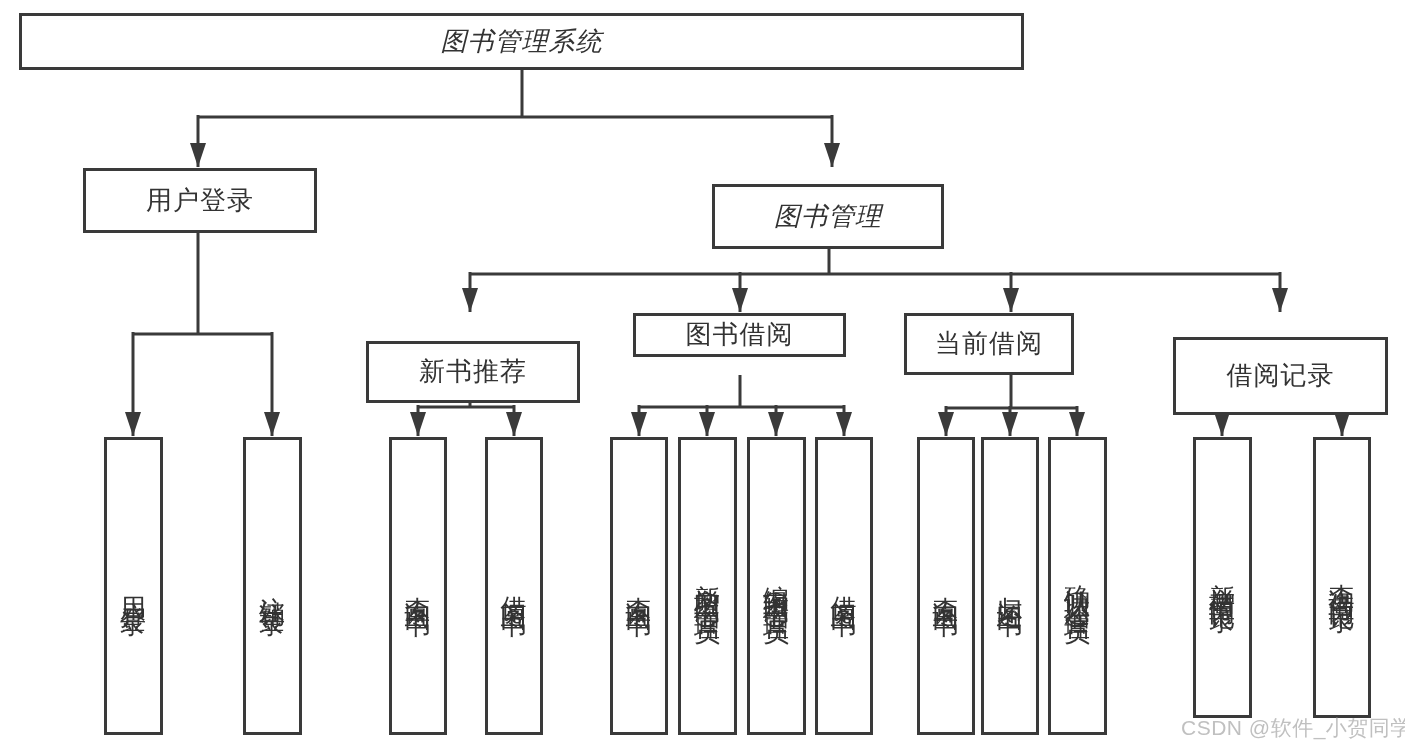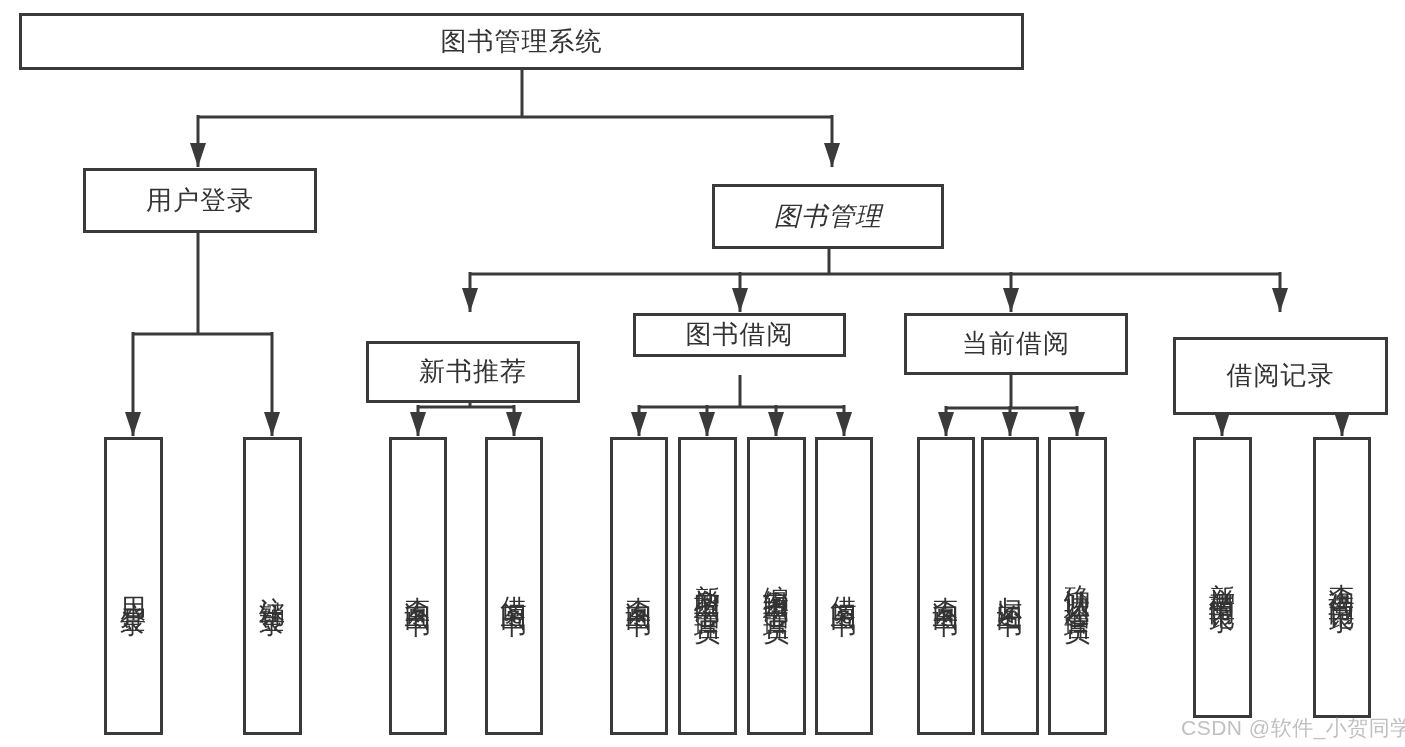--- a/index.html
+++ b/index.html
@@ -83,38 +83,38 @@
     <path d="M1011,375 L1011,408 M946,408 L1077,408" stroke="#3a3a3a" stroke-width="3" fill="none"></path>
     <line x1="946" y1="406" x2="946" y2="436" stroke="#3a3a3a" stroke-width="3" marker-end="url(#ah)"></line>
     <line x1="1010" y1="406" x2="1010" y2="436" stroke="#3a3a3a" stroke-width="3" marker-end="url(#ah)"></line>
     <line x1="1077" y1="406" x2="1077" y2="436" stroke="#3a3a3a" stroke-width="3" marker-end="url(#ah)"></line>
 
     <path d="M1280,375 L1280,407 M1222,407 L1342,407" stroke="#3a3a3a" stroke-width="3" fill="none"></path>
     <line x1="1222" y1="405" x2="1222" y2="436" stroke="#3a3a3a" stroke-width="3" marker-end="url(#ah)"></line>
     <line x1="1342" y1="405" x2="1342" y2="436" stroke="#3a3a3a" stroke-width="3" marker-end="url(#ah)"></line>
   </svg>
 
-  <div class="node" style="left:19px;top:13px;width:1005px;height:57px;">
+  <div class="node" style="left:19px;top:13px;width:1005px;height:57px;font-style:italic;">
     <span class="lbl">图书管理系统</span>
   </div>
 
   <div class="node" style="left:83px;top:168px;width:234px;height:65px;">
     <span class="lbl">用户登录</span>
   </div>
   <div class="node" style="left:712px;top:184px;width:232px;height:65px;font-style:italic;">
     <span class="lbl">图书管理</span>
   </div>
 
   <div class="node" style="left:366px;top:313px;width:214px;height:62px;margin-top:28px;">
     <span class="lbl">新书推荐</span>
   </div>
   <div class="node" style="left:633px;top:313px;width:213px;height:44px;">
     <span class="lbl">图书借阅</span>
   </div>
-  <div class="node" style="left:904px;top:313px;width:224px;height:62px;">
+  <div class="node" style="left:904px;top:313px;width:170px;height:62px;">
     <span class="lbl">当前借阅</span>
   </div>
   <div class="node" style="left:1173px;top:313px;width:215px;height:78px;margin-top:24px;">
     <span class="lbl">借阅记录</span>
   </div>
 
   <div class="node leaf" style="left:104px;top:437px;width:59px;height:298px;">
     <span class="lbl">用户登录</span>
   </div>
   <div class="node leaf" style="left:243px;top:437px;width:59px;height:298px;">

